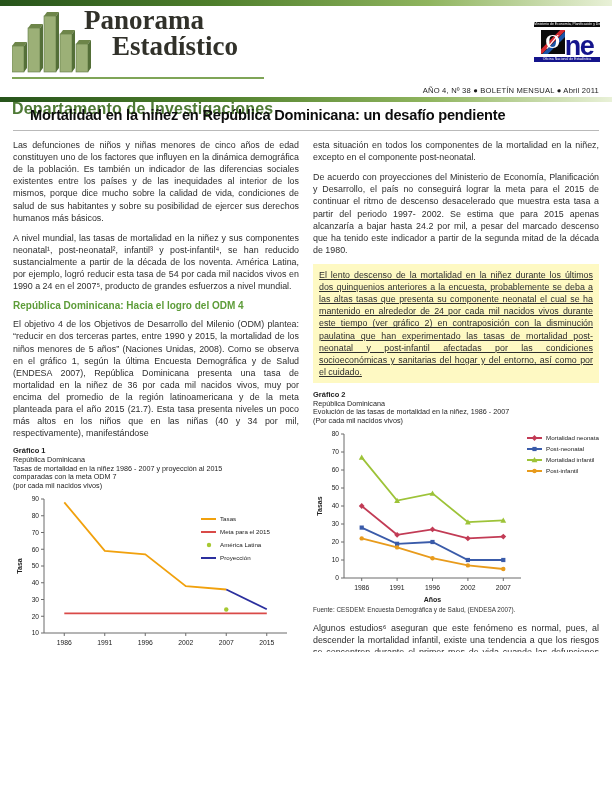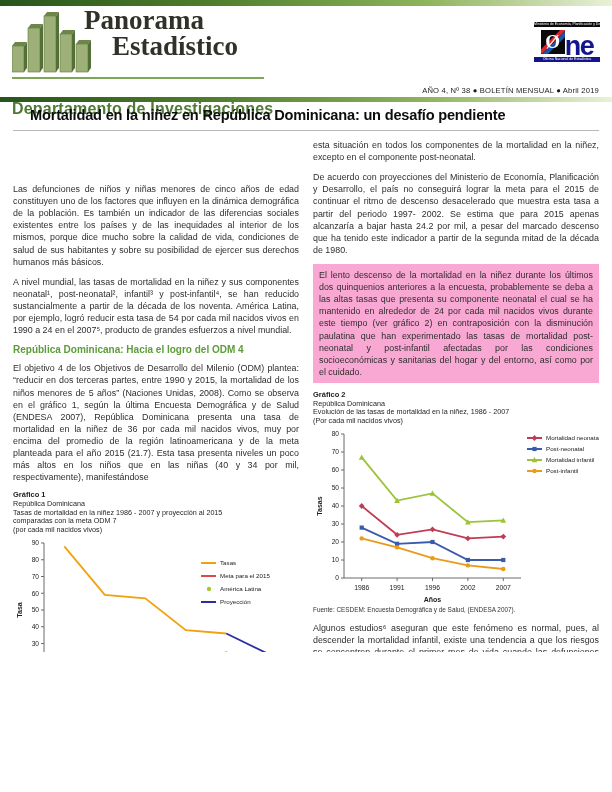--- a/index.html
+++ b/index.html
@@ -26,25 +26,25 @@
   .stripe.blue{background:#1b55a8;transform:rotate(-45deg);top:14px;}
   .oslash{position:relative;display:block;color:#fff;font:bold 19px/24px "Liberation Serif",serif;text-align:center;}
   .one-ne{font:bold 27px "Liberation Sans",sans-serif;color:#14148c;letter-spacing:-1.5px;margin-top:8px;}
   .one-tagline{background:#14148c;color:#fff;font-size:3.5px;line-height:5px;white-space:nowrap;overflow:hidden;margin-top:1px;}
   .issue{position:absolute;right:13px;top:86px;font-size:7.6px;color:#1c1c1c;letter-spacing:.2px;}
 
   
   .title{position:absolute;left:30px;top:107px;right:13px;font-size:14.6px;font-weight:bold;color:#0d0d0d;letter-spacing:-.2px;}
   .title-rule{position:absolute;left:13px;right:13px;top:130px;border-top:1px solid #b9b9b9;}
   .col{position:absolute;top:139px;width:286px;}
-  .col-left{left:13px;margin-top:44px;}
+  .col-left{left:13px;}
   .col-right{left:313px;}
   p.body{font-size:8.9px;line-height:1.36;text-align:justify;margin:0 0 8px;}
   h2.section{font-size:10px;font-weight:bold;color:#5d9c39;margin:1px 0 7px;}
-  .highlight{background:#f9a8d4;padding:5px 6px;margin-bottom:7px;}
+  .highlight{background:#fef9c3;padding:5px 6px;margin-bottom:7px;text-decoration:underline;}
   .chart-block{margin-top:2px;}
   .ct{font-size:7.2px;line-height:1.18;color:#1e1e1e;}
   .ct-b{font-weight:bold;font-size:7.5px;}
   svg.chart{display:block;margin:2px auto 1px;}
   .src{font-size:6.4px;line-height:1.35;color:#333;}
 
   
   .footnotes{position:absolute;top:713px;left:14px;right:34px;}
   .fn{font-size:6.4px;line-height:1.55;color:#1e1e1e;padding-left:8px;text-indent:-8px;}
   .fn b{margin-right:2px;}
@@ -90,21 +90,21 @@
       <span class="one-mark">
         <i class="stripe red"></i>
         <i class="stripe blue"></i>
         <span class="oslash">Ø</span>
       </span>
       <span class="one-ne">ne</span>
     </div>
     <div class="one-tagline">Oficina Nacional de Estadística</div>
   </div>
 
-  <div class="issue">AÑO 4, Nº 38  ●  BOLETÍN MENSUAL  ●  Abril 2019</div>
+  <div class="issue">AÑO 4, Nº 38  ●  BOLETÍN MENSUAL  ●  Abril 2011</div>
   <div class="gradbar headbar"></div>
 
   <div class="title">Mortalidad en la niñez en República Dominicana: un desafío pendiente</div>
   <div class="title-rule"></div>
 
   <div class="col col-left">
     <p class="body">Las defunciones de niños y niñas menores de cinco años de edad constituyen uno de los factores que influyen en la dinámica demográfica de la población. Es también un indicador de las diferencias sociales existentes entre los países y de las inequidades al interior de los mismos, porque dice mucho sobre la calidad de vida, condiciones de salud de sus habitantes y sobre su posibilidad de ejercer sus derechos humanos más básicos.</p>
     <p class="body">A nivel mundial, las tasas de mortalidad en la niñez y sus componentes neonatal¹, post-neonatal², infantil³ y post-infantil⁴, se han reducido sustancialmente a partir de la década de los noventa. América Latina, por ejemplo, logró reducir esta tasa de 54 por cada mil nacidos vivos en 1990 a 24 en el 2007⁵, producto de grandes esfuerzos a nivel mundial.</p>
     <h2 class="section">República Dominicana: Hacia el logro del ODM 4</h2>
     <p class="body">El objetivo 4 de los Objetivos de Desarrollo del Milenio (ODM) plantea: “reducir en dos terceras partes, entre 1990 y 2015, la mortalidad de los niños menores de 5 años” (Naciones Unidas, 2008). Como se observa en el gráfico 1, según la última Encuesta Demográfica y de Salud (ENDESA 2007), República Dominicana presenta una tasa de mortalidad en la niñez de 36 por cada mil nacidos vivos, muy por encima del promedio de la región latinoamericana y de la meta planteada para el año 2015 (21.7). Esta tasa presenta niveles un poco más altos en los niños que en las niñas (40 y 34 por mil, respectivamente), manifestándose</p>

